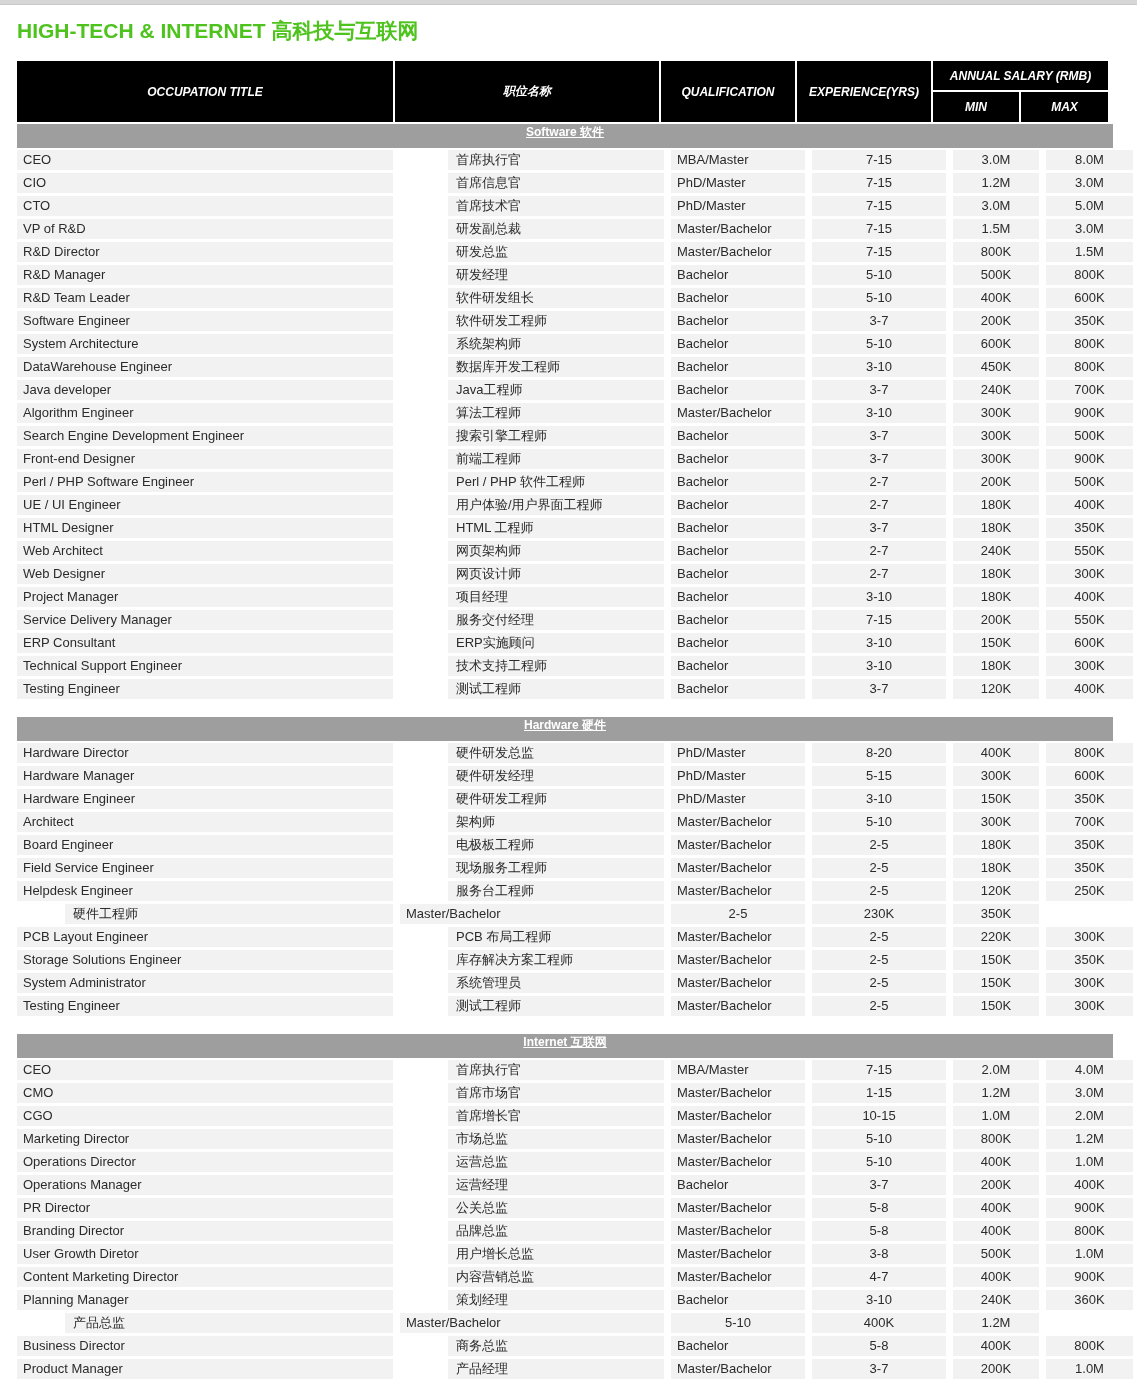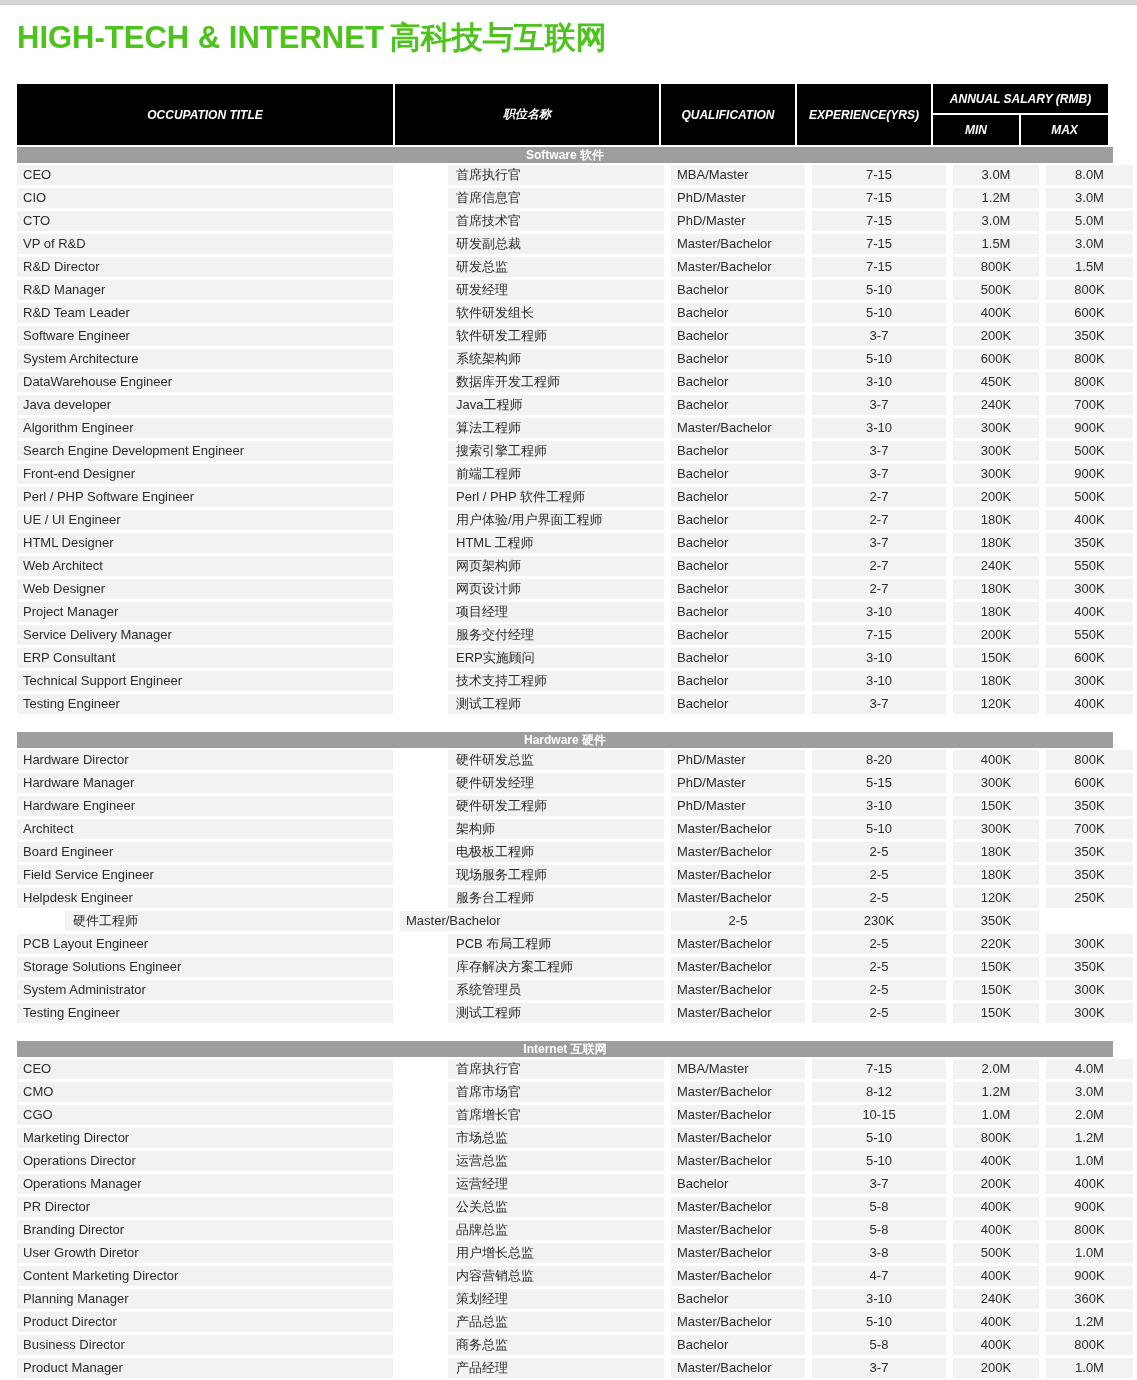--- a/index.html
+++ b/index.html
@@ -17,25 +17,25 @@
     --row-bg: #f2f2f2;
     --row-text: #2b2b2b;
   }
   .top-strip {
     width: 100%; height: 5px;
     background: #d7d7d7;
     border-bottom: 1px solid #c9c9c9;
   }
   .content { padding: 12px 20px 0 17px; }
   .page-title {
-    font-size: 31px;
+    font-size: 21px;
     font-weight: 700;
     color: var(--accent);
     letter-spacing: 0px;
-    margin-bottom: 25px;
+    margin-bottom: 16px;
     white-space: nowrap;
   }
   .page-title .zh { font-weight: 600; margin-left: 6px; }
 
   .salary-table { width: 1096px; }
 
   
   .thead {
     display: grid;
     grid-template-columns: 376px 264px 134px 134px 86px 87px;
@@ -59,28 +59,29 @@
   .th.c3 { grid-column: 3; grid-row: 1 / 3; }
   .th.c4 { grid-column: 4; grid-row: 1 / 3; }
   .th.salary { grid-column: 5 / 7; grid-row: 1; }
   .th.min { grid-column: 5; grid-row: 2; }
   .th.max { grid-column: 6; grid-row: 2; }
 
   
   .section { margin-top: 0; }
   .section + .section { margin-top: 18px; }
   .section-bar {
-    height: 16px;
+    height: 24px;
     background: var(--section-bg);
     color: #ffffff;
     font-size: 12px;
     font-weight: 700;
     text-align: center;
     line-height: 16px;
     margin-bottom: 2px;
+    text-decoration: underline;
   }
 
   
   .row {
     display: grid;
     grid-template-columns: 376px 264px 134px 134px 86px 87px;
     column-gap: 7px;
     height: 20px;
     margin-bottom: 3px;
   }
@@ -460,21 +461,21 @@
     <div class="cell al">MBA/Master</div>
     <div class="cell ac">7-15</div>
     <div class="cell ac">2.0M</div>
     <div class="cell ac">4.0M</div>
   </div>
 
   <div class="row">
     <div class="cell al">CMO</div>
     <div class="cell zh">首席市场官</div>
     <div class="cell al">Master/Bachelor</div>
-    <div class="cell ac">8-12</div>
+    <div class="cell ac">1-15</div>
     <div class="cell ac">1.2M</div>
     <div class="cell ac">3.0M</div>
   </div>
 
   <div class="row">
     <div class="cell al">CGO</div>
     <div class="cell zh">首席增长官</div>
     <div class="cell al">Master/Bachelor</div>
     <div class="cell ac">10-15</div>
     <div class="cell ac">1.0M</div>
@@ -547,21 +548,20 @@
   <div class="row">
     <div class="cell al">Planning Manager</div>
     <div class="cell zh">策划经理</div>
     <div class="cell al">Bachelor</div>
     <div class="cell ac">3-10</div>
     <div class="cell ac">240K</div>
     <div class="cell ac">360K</div>
   </div>
 
   <div class="row">
-    <div class="cell al">Product Director</div>
     <div class="cell zh">产品总监</div>
     <div class="cell al">Master/Bachelor</div>
     <div class="cell ac">5-10</div>
     <div class="cell ac">400K</div>
     <div class="cell ac">1.2M</div>
   </div>
 
   <div class="row">
     <div class="cell al">Business Director</div>
     <div class="cell zh">商务总监</div>

